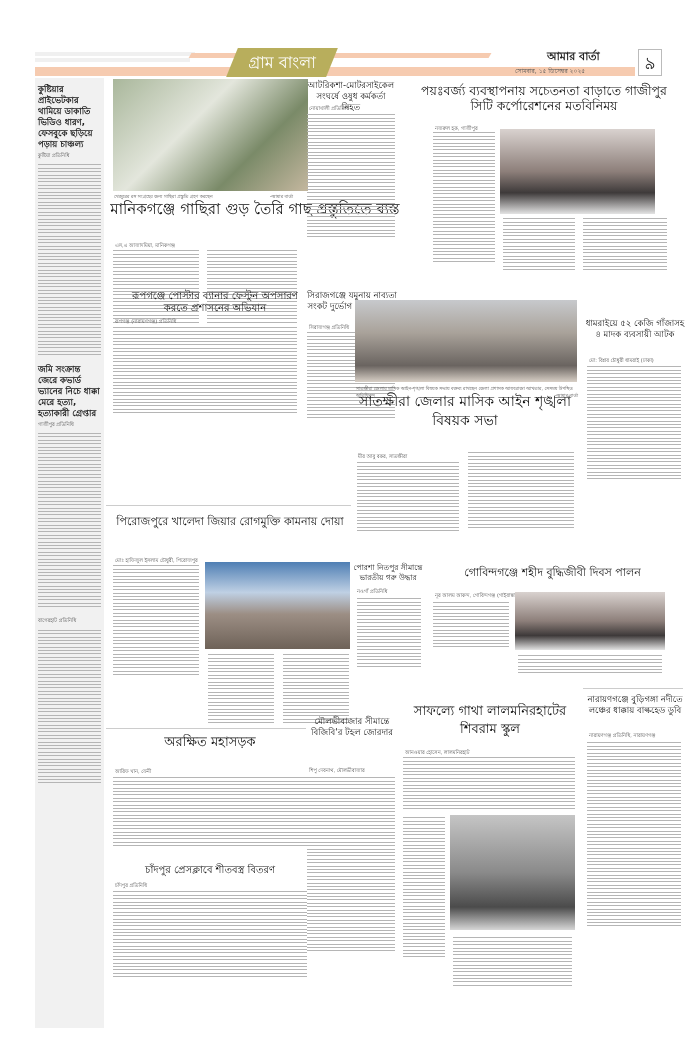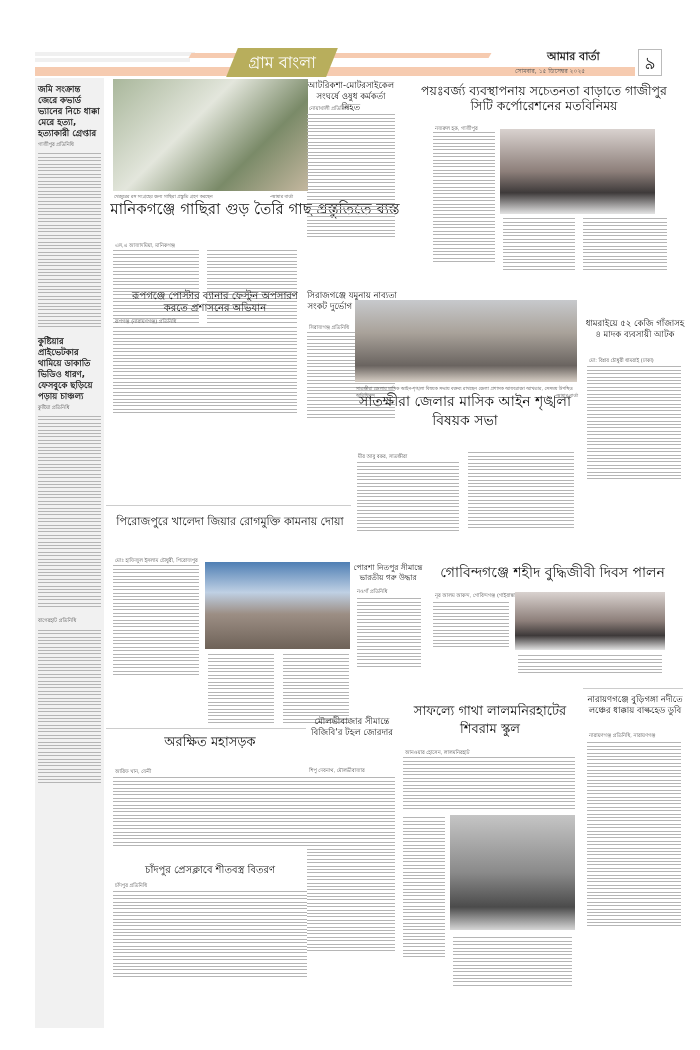--- a/index.html
+++ b/index.html
@@ -44,86 +44,86 @@
   <div class="hdr-band2" style="left:355px;width:135px"></div>
   <div class="hdr-tag"></div>
   <div class="hdr-tag-text">গ্রাম বাংলা</div>
   <div class="brand">আমার বার্তা</div>
   <div class="date">সোমবার, ১৫ ডিসেম্বর ২০২৫</div>
   <div class="pageno">৯</div>
 </div>
 
 <div class="sidebar">
   <div style="padding-top:6px">
+    <div class="shead">কুষ্টিয়ার প্রাইভেটকার থামিয়ে ডাকাতি ভিডিও ধারণ, ফেসবুকে ছড়িয়ে পড়ায় চাঞ্চল্য</div>
+    <div class="byline">কুষ্টিয়া প্রতিনিধি</div>
+    <div class="txt">
+        <i></i>
+        <i></i>
+        <i></i>
+        <i></i>
+        <i></i>
+        <i></i>
+        <i></i>
+        <i></i>
+        <i></i>
+        <i></i>
+        <i></i>
+        <i></i>
+        <i></i>
+        <i></i>
+        <i></i>
+        <i></i>
+        <i></i>
+        <i></i>
+        <i></i>
+        <i></i>
+        <i></i>
+        <i></i>
+        <i></i>
+        <i></i>
+        <i></i>
+        <i></i>
+        <i></i>
+        <i></i>
+        <i></i>
+        <i></i>
+        <i></i>
+        <i></i>
+        <i></i>
+        <i></i>
+        <i></i>
+        <i></i>
+        <i></i>
+        <i></i>
+        <i></i>
+        <i></i>
+        <i></i>
+        <i></i>
+        <i></i>
+        <i></i>
+        <i></i>
+        <i></i>
+        <i></i>
+        <i></i>
+        <i></i>
+        <i></i>
+        <i></i>
+        <i></i>
+        <i></i>
+        <i></i>
+        <i></i>
+        <i></i>
+        <i></i>
+      </div>
+  </div>
+  <div style="padding-top:6px">
     <div class="shead">জমি সংক্রান্ত জেরে কভার্ড ভ্যানের নিচে ধাক্কা মেরে হত্যা, হত্যাকারী গ্রেপ্তার</div>
     <div class="byline">গাজীপুর প্রতিনিধি</div>
     <div class="txt">
-        <i></i>
-        <i></i>
-        <i></i>
-        <i></i>
-        <i></i>
-        <i></i>
-        <i></i>
-        <i></i>
-        <i></i>
-        <i></i>
-        <i></i>
-        <i></i>
-        <i></i>
-        <i></i>
-        <i></i>
-        <i></i>
-        <i></i>
-        <i></i>
-        <i></i>
-        <i></i>
-        <i></i>
-        <i></i>
-        <i></i>
-        <i></i>
-        <i></i>
-        <i></i>
-        <i></i>
-        <i></i>
-        <i></i>
-        <i></i>
-        <i></i>
-        <i></i>
-        <i></i>
-        <i></i>
-        <i></i>
-        <i></i>
-        <i></i>
-        <i></i>
-        <i></i>
-        <i></i>
-        <i></i>
-        <i></i>
-        <i></i>
-        <i></i>
-        <i></i>
-        <i></i>
-        <i></i>
-        <i></i>
-        <i></i>
-        <i></i>
-        <i></i>
-        <i></i>
-      </div>
-  </div>
-  <div style="padding-top:6px">
-    <div class="shead">কুষ্টিয়ার প্রাইভেটকার থামিয়ে ডাকাতি ভিডিও ধারণ, ফেসবুকে ছড়িয়ে পড়ায় চাঞ্চল্য</div>
-    <div class="byline">কুষ্টিয়া প্রতিনিধি</div>
-    <div class="txt">
-        <i></i>
-        <i></i>
-        <i></i>
-        <i></i>
-        <i></i>
         <i></i>
         <i></i>
         <i></i>
         <i></i>
         <i></i>
         <i></i>
         <i></i>
         <i></i>
         <i></i>
         <i></i>
@@ -662,21 +662,21 @@
     <i></i>
     <i></i>
     <i></i>
     <i></i>
     <i></i>
     <i></i>
     <i></i>
     <i></i>
   </div>
 
-<div class="h2" style="left:425px;top:565px;width:255px;font-size:14px">গোবিন্দগঞ্জে শহীদ বুদ্ধিজীবী দিবস পালন</div>
+<div class="h2" style="left:425px;top:565px;width:255px;font-size:11px">গোবিন্দগঞ্জে শহীদ বুদ্ধিজীবী দিবস পালন</div>
 <div class="byline abs" style="left:432px;top:590px">নূর আলম আকন্দ, গোবিন্দগঞ্জ (গাইবান্ধা)</div>
 <div class="block txt" style="left:430px;top:600px;width:82px">
     <i></i>
     <i></i>
     <i></i>
     <i></i>
     <i></i>
     <i></i>
     <i></i>
     <i></i>

